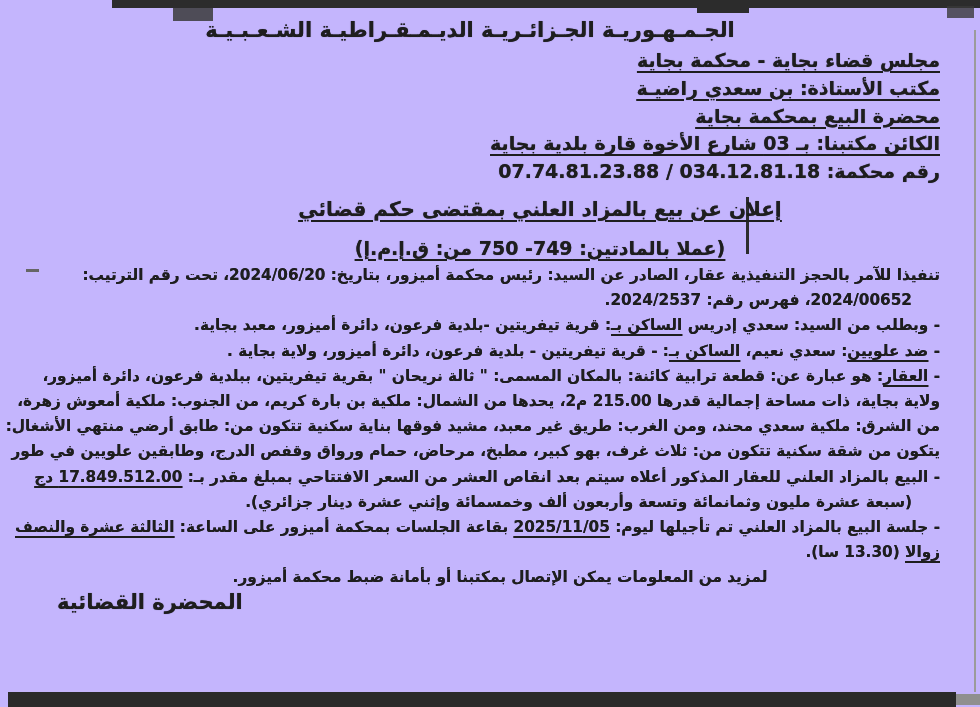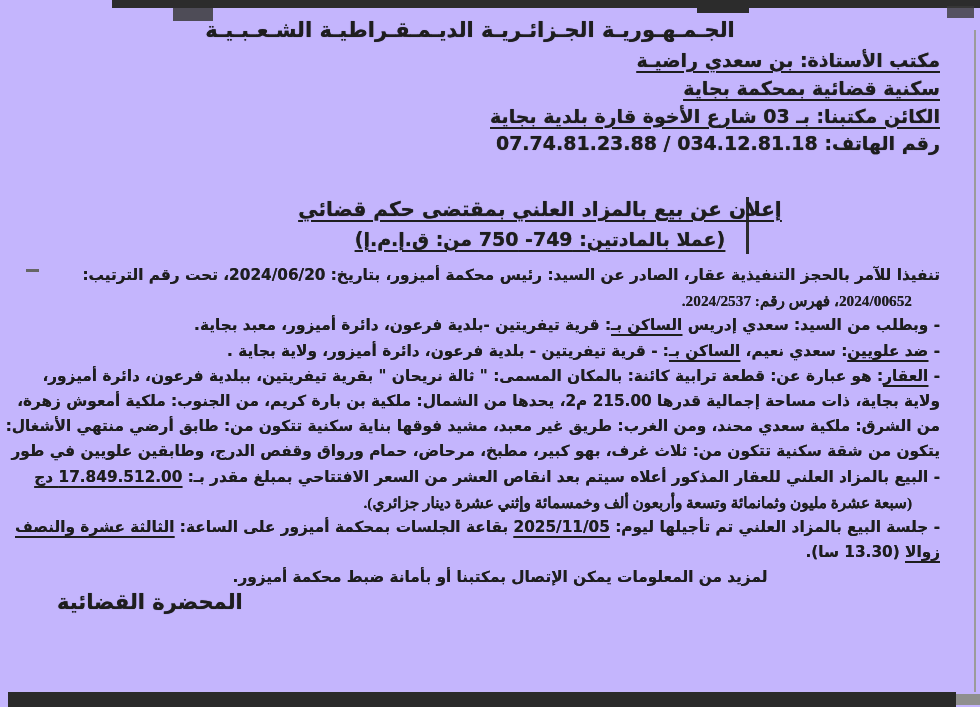--- a/index.html
+++ b/index.html
@@ -25,29 +25,29 @@
   .office .office-line.ul{
     text-decoration:underline; text-decoration-thickness:1.7px; text-underline-offset:4px;
   }
   .titles{
     position:absolute; top:194px; left:100px; width:880px;
     text-align:center; direction:rtl; white-space:nowrap;
     font-weight:700; line-height:30px;
     text-shadow:0 0 0.7px rgba(0,0,0,.75);
   }
   .title-main{font-size:20px; text-decoration:underline; text-decoration-thickness:1.7px; text-underline-offset:4px;}
-  .title-sub{font-size:19px; text-decoration:underline; text-decoration-thickness:1.7px; text-underline-offset:4px;}
+  .title-sub{font-size:19px; text-decoration:underline; text-decoration-thickness:1.7px; text-underline-offset:4px;margin-top:9px;}
   .body-block{
     position:absolute; top:263px; right:40px; width:910px;
     direction:rtl; text-align:right;
     font-size:15.3px; font-weight:700; line-height:25.2px;
     text-shadow:0 0 0.6px rgba(0,0,0,.7);
   }
   .body-block .line{white-space:nowrap;}
-  .body-block .line.indent1{padding-right:28px;font-family:Liberation Serif, serif;}
+  .body-block .line.indent1{padding-right:28px;}
   .body-block .line.indent2{padding-right:10px;}
   .body-block .line.center{text-align:center; padding-left:30px;}
   .u{text-decoration:underline; text-decoration-thickness:1.5px; text-underline-offset:3.5px;}
   .sig{
     position:absolute; left:57px; top:590px;
     direction:rtl; font-size:21px; font-weight:700; white-space:nowrap;
     text-shadow:0 0 0.7px rgba(0,0,0,.75);
   }
 </style>
 </head>
@@ -61,24 +61,25 @@
   <div class="artifact" style="left:947px;top:6px;width:27px;height:12px;background:#3a3a3a;opacity:.8;"></div>
   <div class="artifact" style="left:974px;top:30px;width:2px;height:662px;background:#9b9b9b;"></div>
   <div class="artifact" style="left:746px;top:197px;width:3px;height:57px;background:#2c2c2c;"></div>
   <div class="artifact" style="left:26px;top:269px;width:13px;height:3px;background:#666;"></div>
   <div class="artifact" style="left:8px;top:692px;width:948px;height:15px;background:#2a2a2a;"></div>
   <div class="artifact" style="left:956px;top:694px;width:24px;height:11px;background:#8f8f8f;"></div>
 
   <div class="republic">الجـمـهـوريـة الجـزائـريـة الديـمـقـراطيـة الشـعـبـيـة</div>
 
   <div class="office" id="office-block">
+      <div class="office-line ul">مجلس قضاء بجاية - محكمة بجاية</div>
       <div class="office-line ul">مكتب الأستاذة: بن سعدي راضيـة</div>
-      <div class="office-line ul">سكنية قضائية بمحكمة بجاية</div>
+      <div class="office-line ul">محضرة البيع بمحكمة بجاية</div>
       <div class="office-line ul">الكائن مكتبنا: بـ 03 شارع الأخوة قارة بلدية بجاية</div>
-      <div class="office-line">رقم الهاتف: 034.12.81.18 / 07.74.81.23.88</div>
+      <div class="office-line">رقم محكمة: 034.12.81.18 / 07.74.81.23.88</div>
     </div>
 
   <div class="titles">
     <div class="title-main">إعلان عن بيع بالمزاد العلني بمقتضى حكم قضائي</div>
     <div class="title-sub">(عملا بالمادتين: 749- 750 من: ق.إ.م.إ)</div>
   </div>
 
   <div class="body-block" id="body-block">
       <div class="line"><span>تنفيذا للآمر بالحجز التنفيذية عقار، الصادر عن السيد: رئيس محكمة أميزور، بتاريخ: 2024/06/20، تحت رقم الترتيب:</span></div>
       <div class="line indent1"><span>2024/00652، فهرس رقم: 2024/2537.</span></div>

